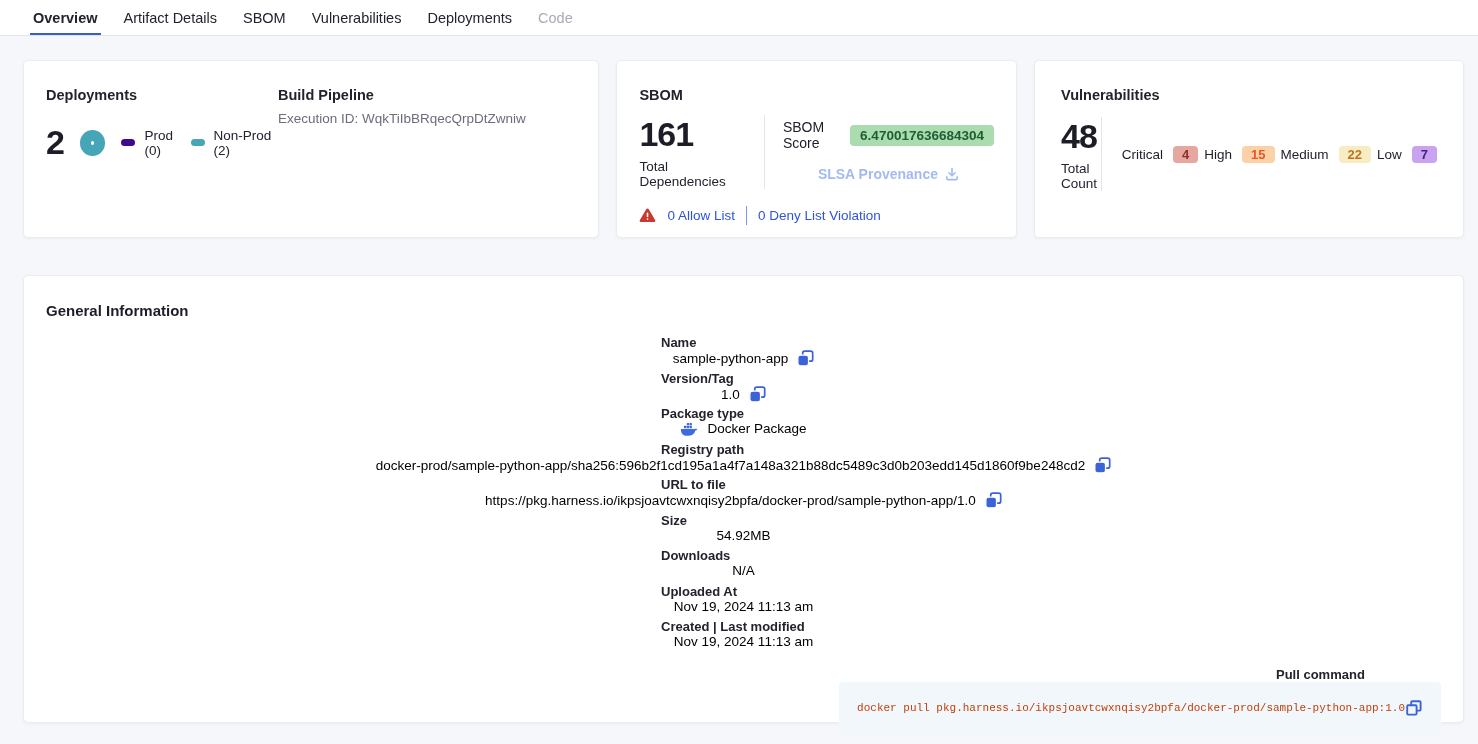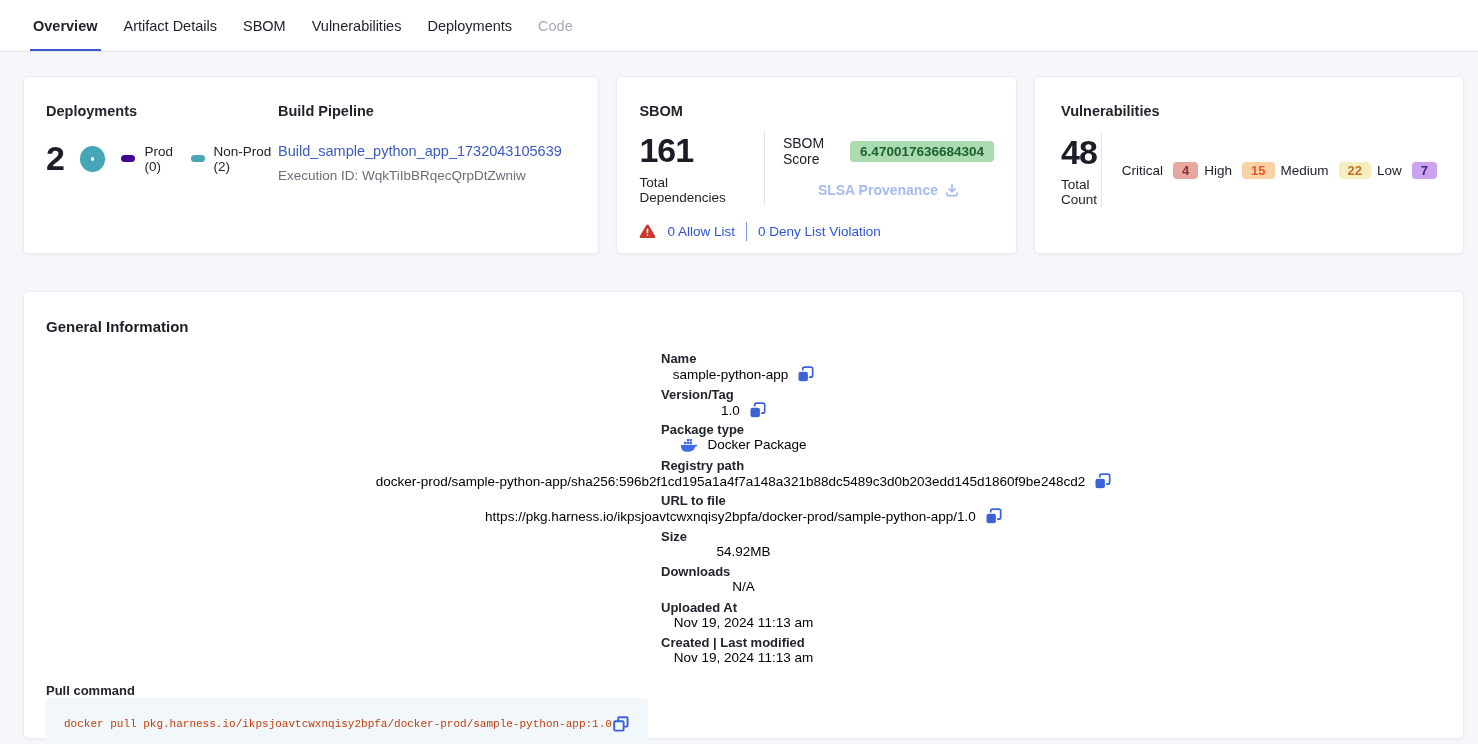--- a/index.html
+++ b/index.html
@@ -4,21 +4,21 @@
 <style>
   * { box-sizing: border-box; margin: 0; padding: 0; }
   html,body { width:1478px; height:744px; overflow:hidden; }
   body {
     background:#f6f7fa;
     font-family:"Liberation Sans","DejaVu Sans",sans-serif;
     color:#1d1d28;
   }
   
   .tabbar {
-    height:52px; background:#fff; border-bottom:1px solid #e3e4ea;
+    height:36px; background:#fff; border-bottom:1px solid #e3e4ea;
     display:flex; align-items:stretch; padding-left:30px; gap:20px;
   }
   .tab {
     display:flex; align-items:center; padding:0 3px; margin-top:2px;
     font-size:14.5px; color:#23232e; cursor:pointer;
     border-bottom:2px solid transparent;
   }
   .tab.active { font-weight:700; border-bottom-color:#3b5bd6; }
   .tab.disabled { color:#a9aab8; cursor:default; }
 
@@ -67,21 +67,21 @@
     background:#fff; border:1px solid #ebecf1; border-radius:5px;
     box-shadow:0 1px 3px rgba(40,41,61,.05);
     margin:37px 14px 0 23px; height:448px; padding:26px 22px;
   }
   .gi-title { font-size:15px; font-weight:700; color:#1d1d28; }
   .gi-rows { margin-top:16px; }
   .gi-row { display:flex; align-items:center; min-height:35.5px;flex-direction:column; }
   .gi-label { width:165px; flex-shrink:0; font-size:13px; font-weight:700; color:#23232e; }
   .gi-value { font-size:13.5px; color:#000000; display:flex; align-items:center; gap:9px; }
   .icon-btn { display:inline-flex; align-items:center; cursor:pointer; }
-  .gi-row.pull { margin-top:12px; align-items:flex-start; }
+  .gi-row.pull { margin-top:12px; align-items:flex-end; }
   .code-box {
     flex:1; background:#f2f7fc; border-radius:4px;
     padding:17px 18px; display:flex; align-items:center; justify-content:space-between;
     font-family:"Liberation Mono","DejaVu Sans Mono",monospace; font-size:11px; color:#c2410c;
   }
 </style>
 </head>
 <body>
 
 <nav class="tabbar">
@@ -108,21 +108,20 @@
           </div>
           <div class="legend-item">
             <span class="swatch" style="background-color: rgb(71, 165, 184);"></span>
             <span>Non-Prod (2)</span>
           </div>
         </div>
       </div>
     </div>
     <div class="bp-col">
       <div class="card-title">Build Pipeline</div>
-      <a class="bp-link">Build_sample_python_app_1732043105639</a>
       <div class="bp-exec">Execution ID: WqkTiIbBRqecQrpDtZwniw</div>
     </div>
   </section>
 
   <section class="card c2">
     <div class="card-title">SBOM</div>
     <div class="sbom-content">
       <div style="padding-right:18px;">
         <div class="big-num">161</div>
         <div class="num-sub">Total Dependencies</div>

